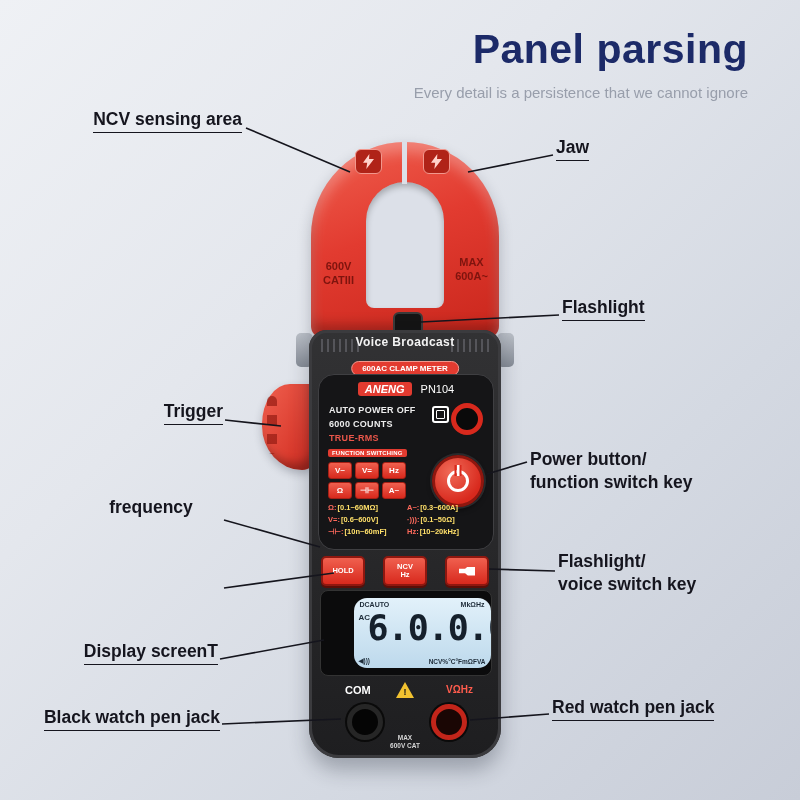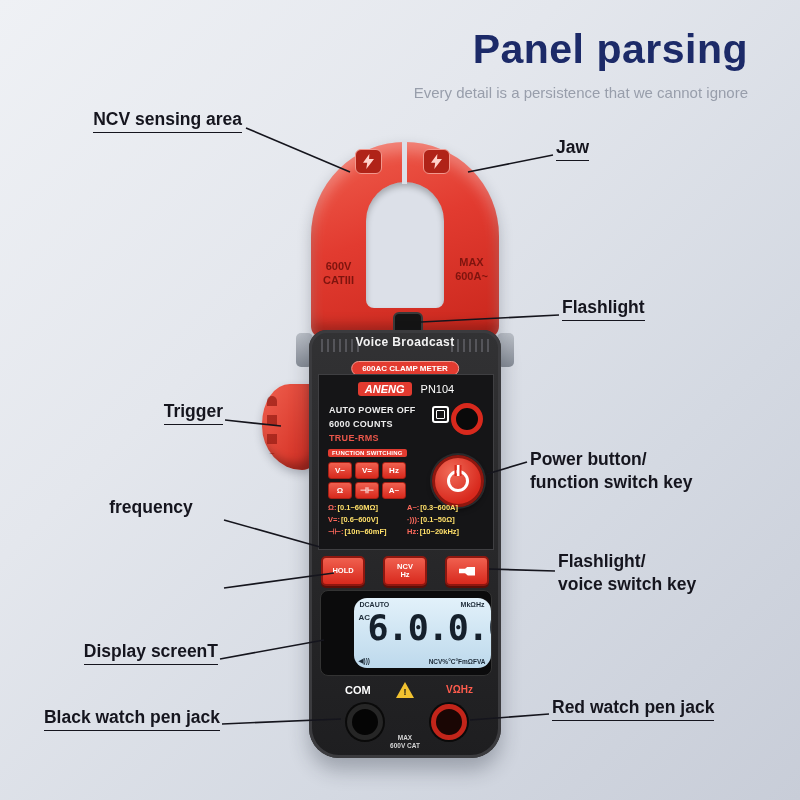--- a/index.html
+++ b/index.html
@@ -45,21 +45,21 @@
   
   .mbody{position:absolute;left:309px;top:330px;width:192px;height:428px;z-index:3;
     background:linear-gradient(#323234,#1e1e20);border-radius:18px 18px 30px 30px;
     box-shadow:inset 0 0 0 3px #3b3b3e,0 12px 20px rgba(30,35,50,.3);}
   .grille{position:absolute;top:9px;width:38px;height:13px;
     background:repeating-linear-gradient(90deg,#55555a 0 2px,transparent 2px 6px);}
   .grille.left{left:12px;} .grille.right{right:12px;}
   .voice{position:absolute;top:5px;left:0;width:100%;text-align:center;color:#f3f3f3;font-size:12px;font-weight:bold;letter-spacing:.4px;}
   .clamp-pill{position:absolute;top:23px;left:50%;transform:translateX(-50%);background:#e23b30;color:#fff;
     font-size:8px;font-weight:bold;padding:2px 10px;border-radius:9px;border:1px solid #f2978d;white-space:nowrap;margin-top:8px;}
-  .panel{position:absolute;top:44px;left:9px;width:174px;height:174px;background:#151517;border:1px solid #3f3f42;border-radius:0;}
+  .panel{position:absolute;top:44px;left:9px;width:174px;height:174px;background:#151517;border:1px solid #3f3f42;border-radius:16px;}
   .brand-row{position:absolute;top:7px;left:0;width:100%;display:flex;justify-content:center;gap:9px;align-items:center;}
   .brand-badge{background:#e23b30;color:#fff;font-size:11px;font-weight:bold;font-style:italic;padding:1px 7px;border-radius:3px;}
   .model{color:#fff;font-size:11px;font-weight:normal;}
   .apo{position:absolute;top:30px;left:10px;color:#ededed;font-size:9px;font-weight:bold;letter-spacing:.3px;}
   .counts{position:absolute;top:44px;left:10px;color:#ededed;font-size:9px;font-weight:bold;letter-spacing:.3px;}
   .truerms{position:absolute;top:58px;left:10px;color:#e8564a;font-size:9px;font-weight:bold;letter-spacing:.3px;}
   .cert-icon{position:absolute;top:31px;right:44px;width:13px;height:13px;border:2px solid #fff;border-radius:3px;}
   .cert-icon::after{content:"";position:absolute;inset:2px;border:1px solid #fff;border-radius:1px;}
   .ncv-ring{position:absolute;top:28px;right:10px;width:22px;height:22px;border-radius:50%;border:5px solid #d8291d;background:#0a0a0a;}
   .func-tab{position:absolute;top:74px;left:9px;background:#e23b30;color:#fff;font-size:6px;font-weight:bold;

